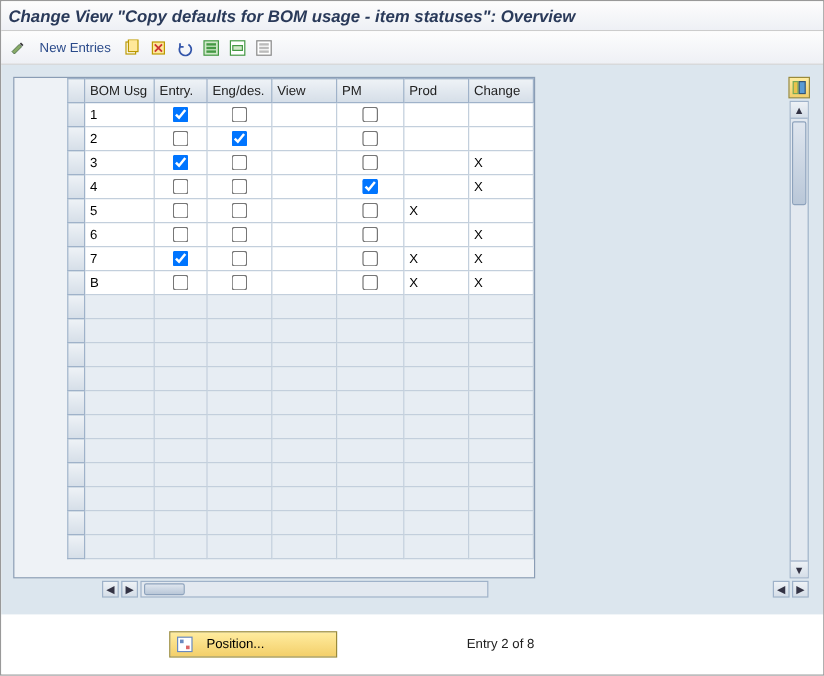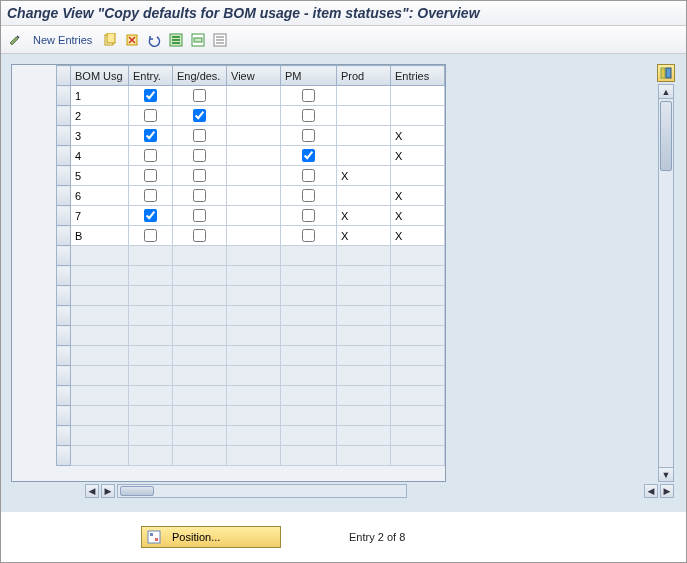--- a/index.html
+++ b/index.html
@@ -173,21 +173,21 @@
   }
   .h-spacer { flex:1; }
   .h-right-arrows { display:flex; }
 
   .footer-bar {
     position: absolute;
     left: 0; right: 0; bottom: 0;
     height: 50px;
     display:flex;align-items:center;
     padding: 0 20px;
-    gap: 68px;
+    gap: 108px;
     background: #fff;
   }
   .pos-btn {
     display:flex;align-items:center;
     border:1px solid #9a8a3a;
     background: linear-gradient(#ffec9f,#f3cf6a);
     height: 22px;
     padding: 0 18px 0 4px;
     cursor:pointer;
     margin-left: 120px;
@@ -263,21 +263,21 @@
       <table class="g" id="grid-table">
         <thead>
           <tr>
             <th class="rowsel"></th>
             <th class="col-usg">BOM Usg</th>
             <th class="col-prod">Entry.</th>
             <th class="col-eng">Eng/des.</th>
             <th class="col-spare">View</th>
             <th class="col-pm">PM</th>
             <th class="col-sales">Prod</th>
-            <th class="col-rel">Entries</th>
+            <th class="col-rel">Change</th>
           </tr>
         </thead>
         <tbody id="grid-body">
             <tr>
               <td class="rowsel"></td>
               <td>
                 <span class="cell-pad">1</span>
               </td>
               <td style="text-align: center;">
                 <input type="checkbox" class="chk" checked="" style="">

